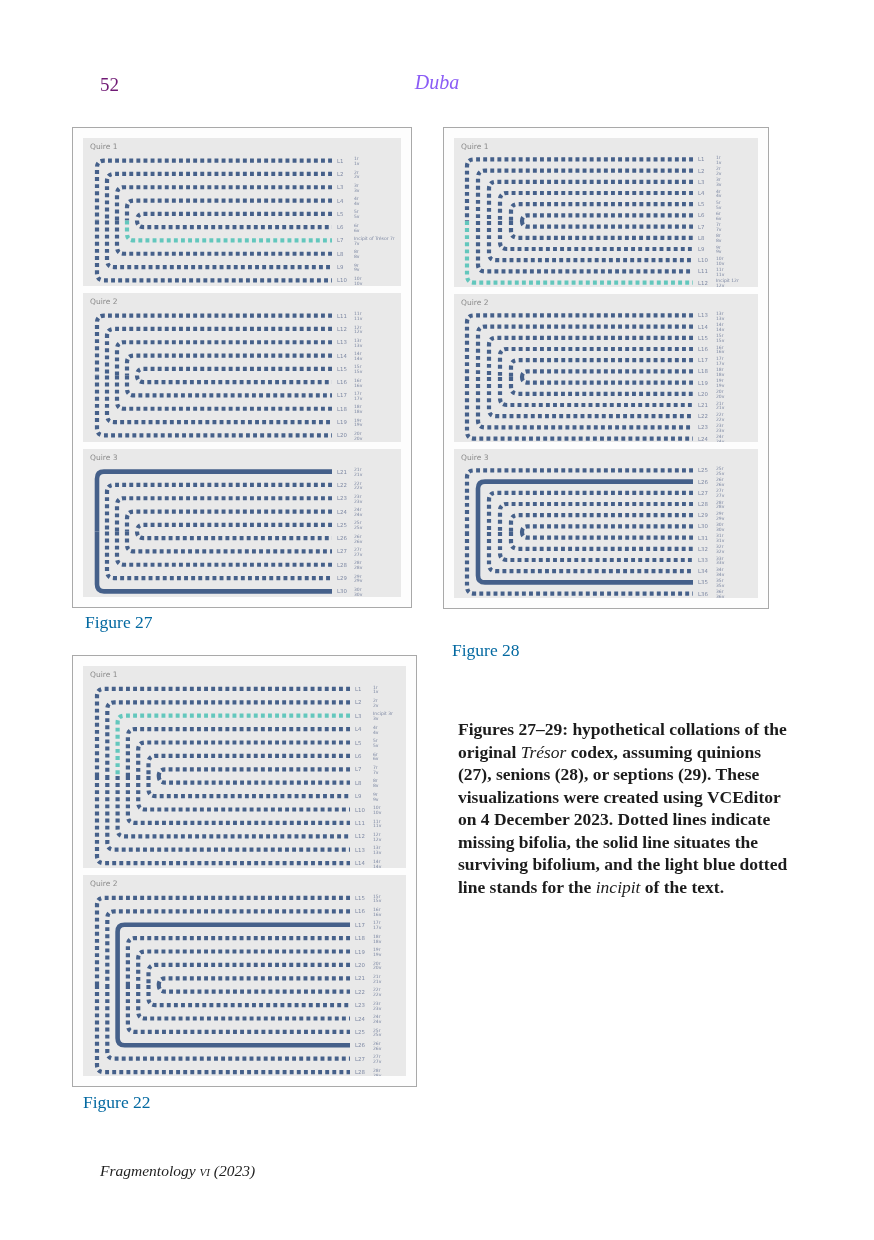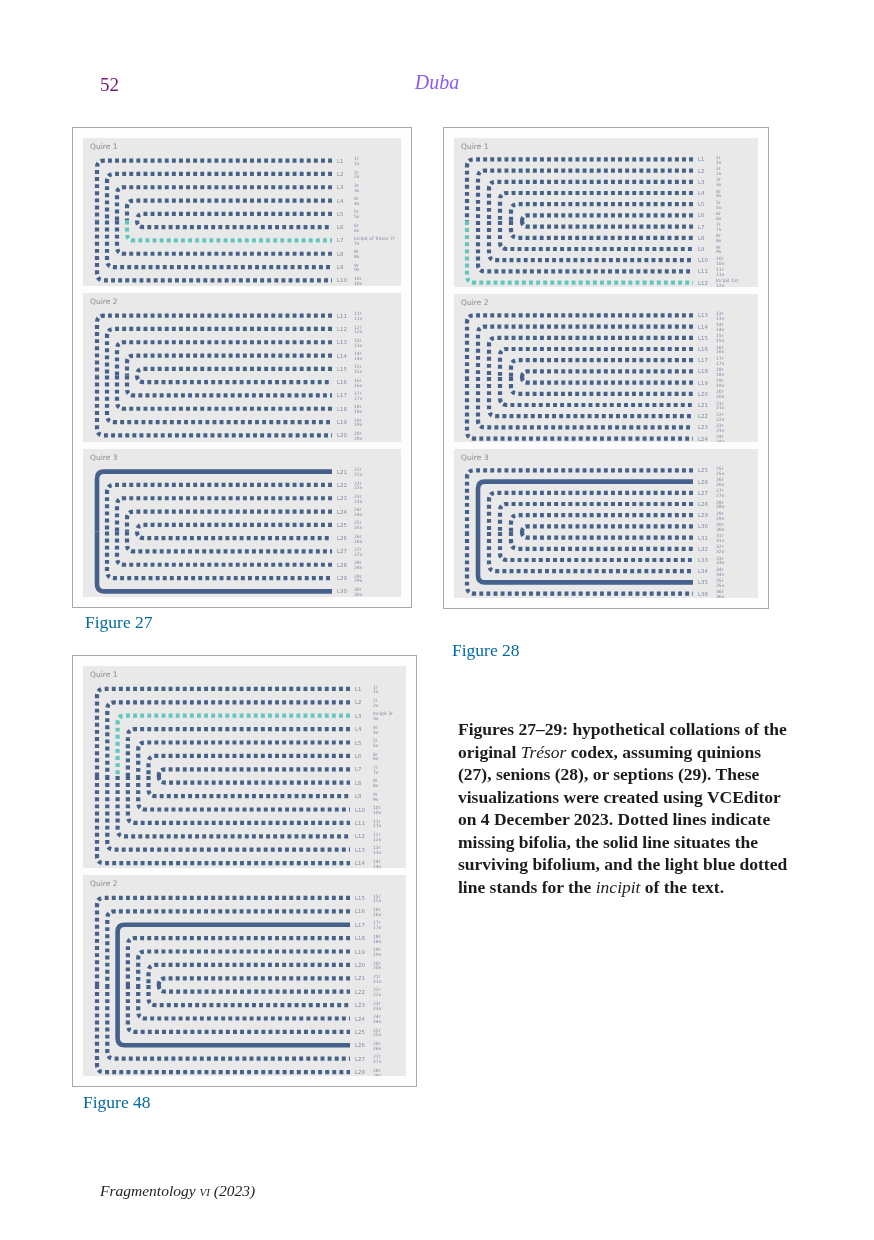--- a/index.html
+++ b/index.html
@@ -25,21 +25,21 @@
   #cap27{left:85px;top:612px;}
   #cap28{left:452px;top:640px;}
   #cap29{left:83px;top:1092px;}
 
   .caption-block{position:absolute;left:458px;top:702px;width:334px;
                  font-size:17.5px;line-height:22.5px;font-weight:bold;color:#1c1c1c;
                  text-align:left;margin-top:16px;}
   .caption-block .it{font-style:italic;font-weight:normal;}
 
   .footer{position:absolute;left:100px;top:1162px;font-style:italic;
-          font-size:15.5px;color:#1e1e1e;margin-top:20px;}
+          font-size:15.5px;color:#1e1e1e;}
   .footer .sc{font-variant:small-caps;}
 </style>
 </head>
 <body>
 
 <div class="page-number">52</div>
 <div class="running-head">Duba</div>
 
 <div id="fig27" class="fig-box">
     <div class="quire-panel" style="background: rgb(233, 233, 233);">
@@ -459,19 +459,19 @@
         <text x="290" y="174.10000000000002" font-size="4.5" font-family="&quot;DejaVu Sans&quot;,sans-serif" fill="#7d88a3">27v</text>
         <text x="272" y="185.10000000000002" font-size="5.4" font-family="&quot;DejaVu Sans&quot;,sans-serif" fill="#7d88a3">L28</text>
         <text x="290" y="182.70000000000002" font-size="4.5" font-family="&quot;DejaVu Sans&quot;,sans-serif" fill="#7d88a3">28r</text>
         <text x="290" y="187.50000000000003" font-size="4.5" font-family="&quot;DejaVu Sans&quot;,sans-serif" fill="#7d88a3">28v</text>
       </svg>
     </div>
   </div>
 
 <div id="cap27" class="fig-caption">Figure 27</div>
 <div id="cap28" class="fig-caption">Figure 28</div>
-<div id="cap29" class="fig-caption">Figure 48</div>
+<div id="cap29" class="fig-caption">Figure 22</div>
 
 <div class="caption-block"><span>Figures 27–29: hypothetical collations of the original </span><span class="it">Trésor</span><span> codex, assuming quinions (27), senions (28), or septions (29). These visualizations were created using VCEditor on 4 December 2023. Dotted lines indicate missing bifolia, the solid line situates the surviving bifolium, and the light blue dotted line stands for the </span><span class="it">incipit</span><span> of the text.</span></div>
 
 <div class="footer">
   <span>Fragmentology </span><span class="sc">vi</span><span> (2023)</span>
 </div>
 
 </body></html>

